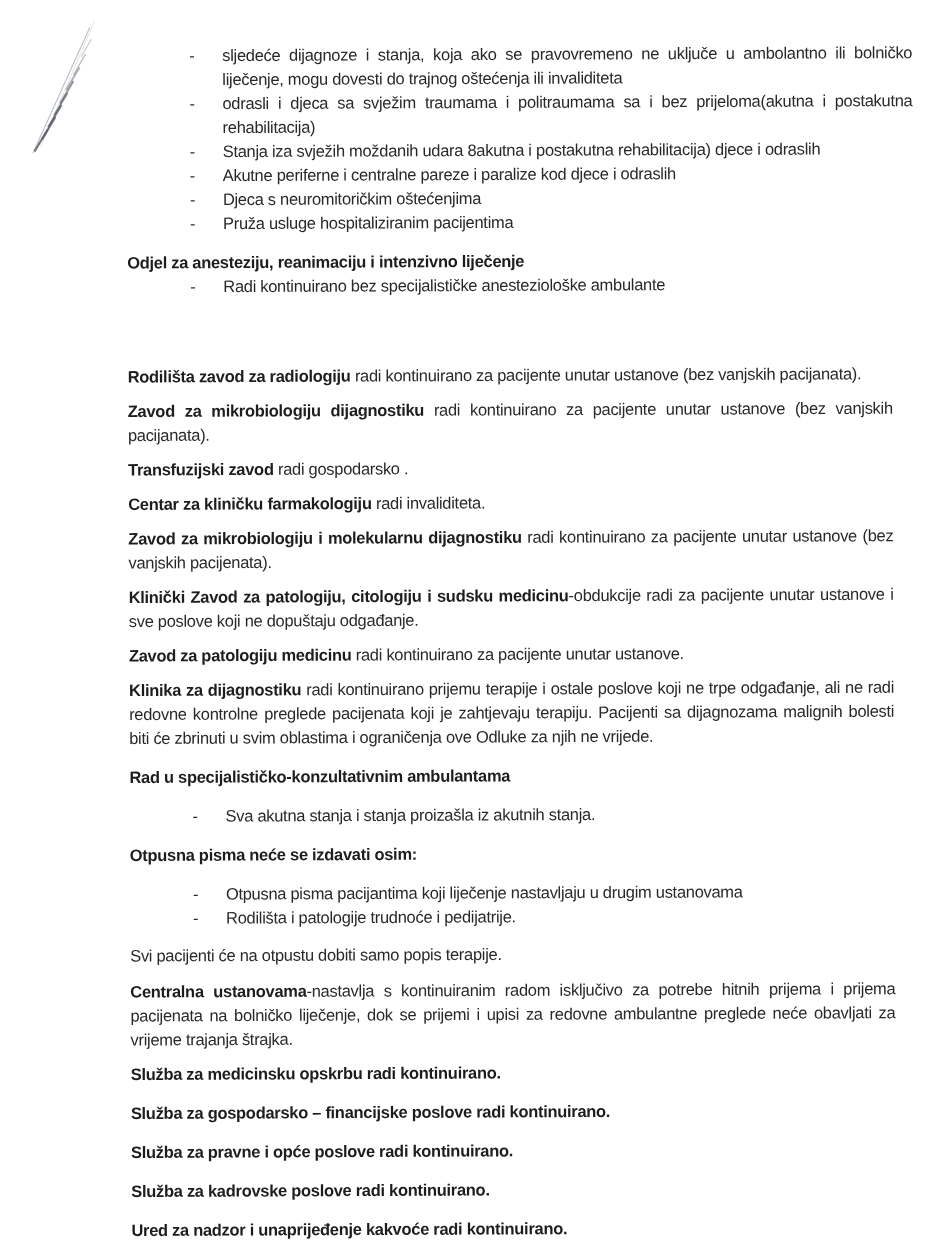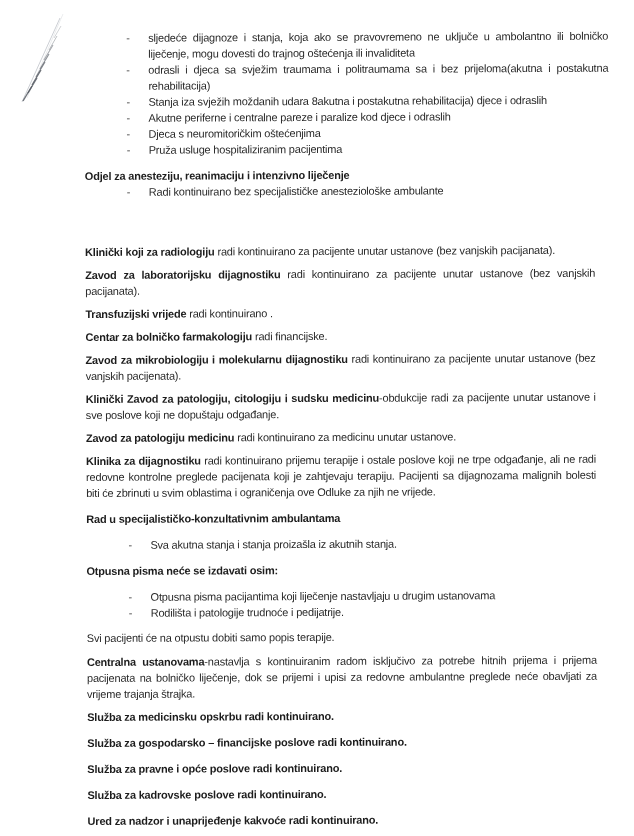--- a/index.html
+++ b/index.html
@@ -109,33 +109,33 @@
         <span class="b-text">Pruža usluge hospitaliziranim pacijentima</span>
       </li>
     </ul>
 
     <p class="heading">Odjel za anesteziju, reanimaciju i intenzivno liječenje</p>
     <div class="bullet-item">
       <span class="dash">-</span>
       <span class="b-text">Radi kontinuirano bez specijalističke anesteziološke ambulante</span>
     </div>
 
-    <p class="para gap-lg"><b>Klinički koji za radiologiju</b><span> radi kontinuirano za pacijente unutar ustanove (bez vanjskih pacijanata).</span></p>
+    <p class="para gap-lg"><b>Rodilišta zavod za radiologiju</b><span> radi kontinuirano za pacijente unutar ustanove (bez vanjskih pacijanata).</span></p>
 
-    <p class="para"><b>Zavod za laboratorijsku dijagnostiku</b><span> radi kontinuirano za pacijente unutar ustanove (bez vanjskih pacijanata).</span></p>
+    <p class="para"><b>Zavod za mikrobiologiju dijagnostiku</b><span> radi kontinuirano za pacijente unutar ustanove (bez vanjskih pacijanata).</span></p>
 
-    <p class="para"><b>Transfuzijski vrijede</b><span> radi kontinuirano .</span></p>
+    <p class="para"><b>Transfuzijski zavod</b><span> radi gospodarsko .</span></p>
 
-    <p class="para"><b>Centar za bolničko farmakologiju</b><span> radi financijske.</span></p>
+    <p class="para"><b>Centar za kliničku farmakologiju</b><span> radi invaliditeta.</span></p>
 
     <p class="para"><b>Zavod za mikrobiologiju i molekularnu dijagnostiku</b><span>  radi kontinuirano za pacijente unutar ustanove (bez vanjskih pacijenata).</span></p>
 
     <p class="para"><b>Klinički Zavod za patologiju, citologiju i sudsku medicinu</b><span>-obdukcije radi za pacijente unutar ustanove i sve poslove koji ne dopuštaju odgađanje.</span></p>
 
-    <p class="para"><b>Zavod za patologiju medicinu</b><span> radi kontinuirano za medicinu unutar ustanove.</span></p>
+    <p class="para"><b>Zavod za patologiju medicinu</b><span> radi kontinuirano za pacijente unutar ustanove.</span></p>
 
     <p class="para"><b>Klinika za dijagnostiku</b><span> radi kontinuirano prijemu terapije i ostale poslove koji ne trpe odgađanje, ali ne radi redovne kontrolne preglede pacijenata koji je zahtjevaju terapiju. Pacijenti sa dijagnozama malignih bolesti biti će zbrinuti u svim oblastima i ograničenja ove Odluke za njih ne vrijede.</span></p>
 
     <p class="heading">Rad u specijalističko-konzultativnim ambulantama</p>
     <div class="bullet-item sub-bullets">
       <span class="dash">-</span>
       <span class="b-text">Sva akutna stanja i stanja proizašla iz akutnih stanja.</span>
     </div>
 
     <p class="heading">Otpusna pisma neće se izdavati osim:</p>

